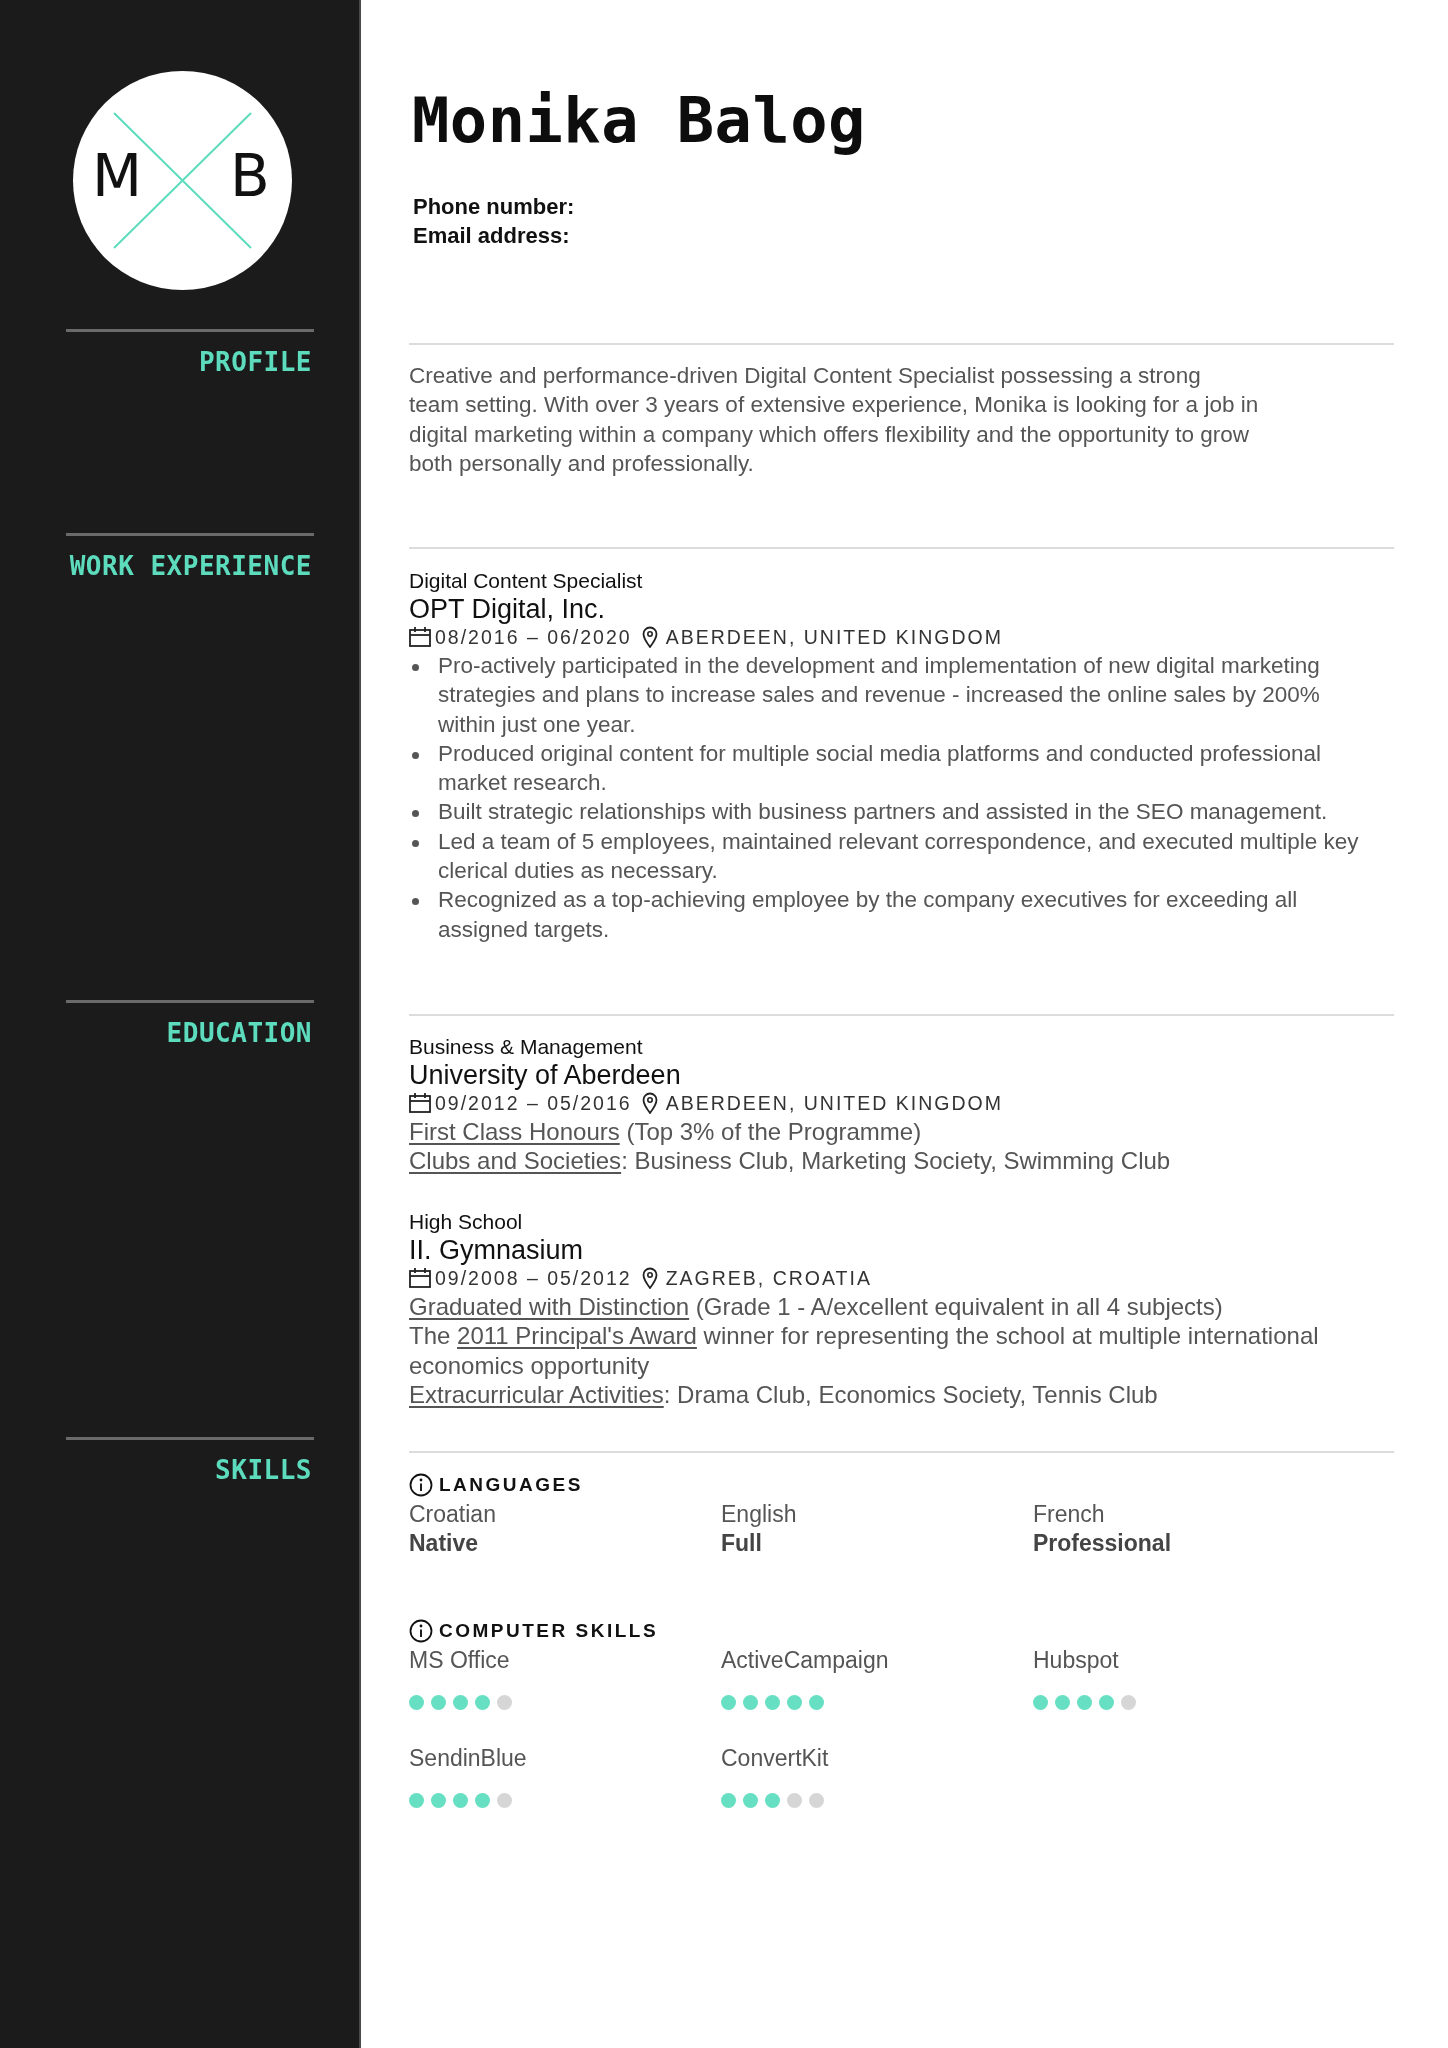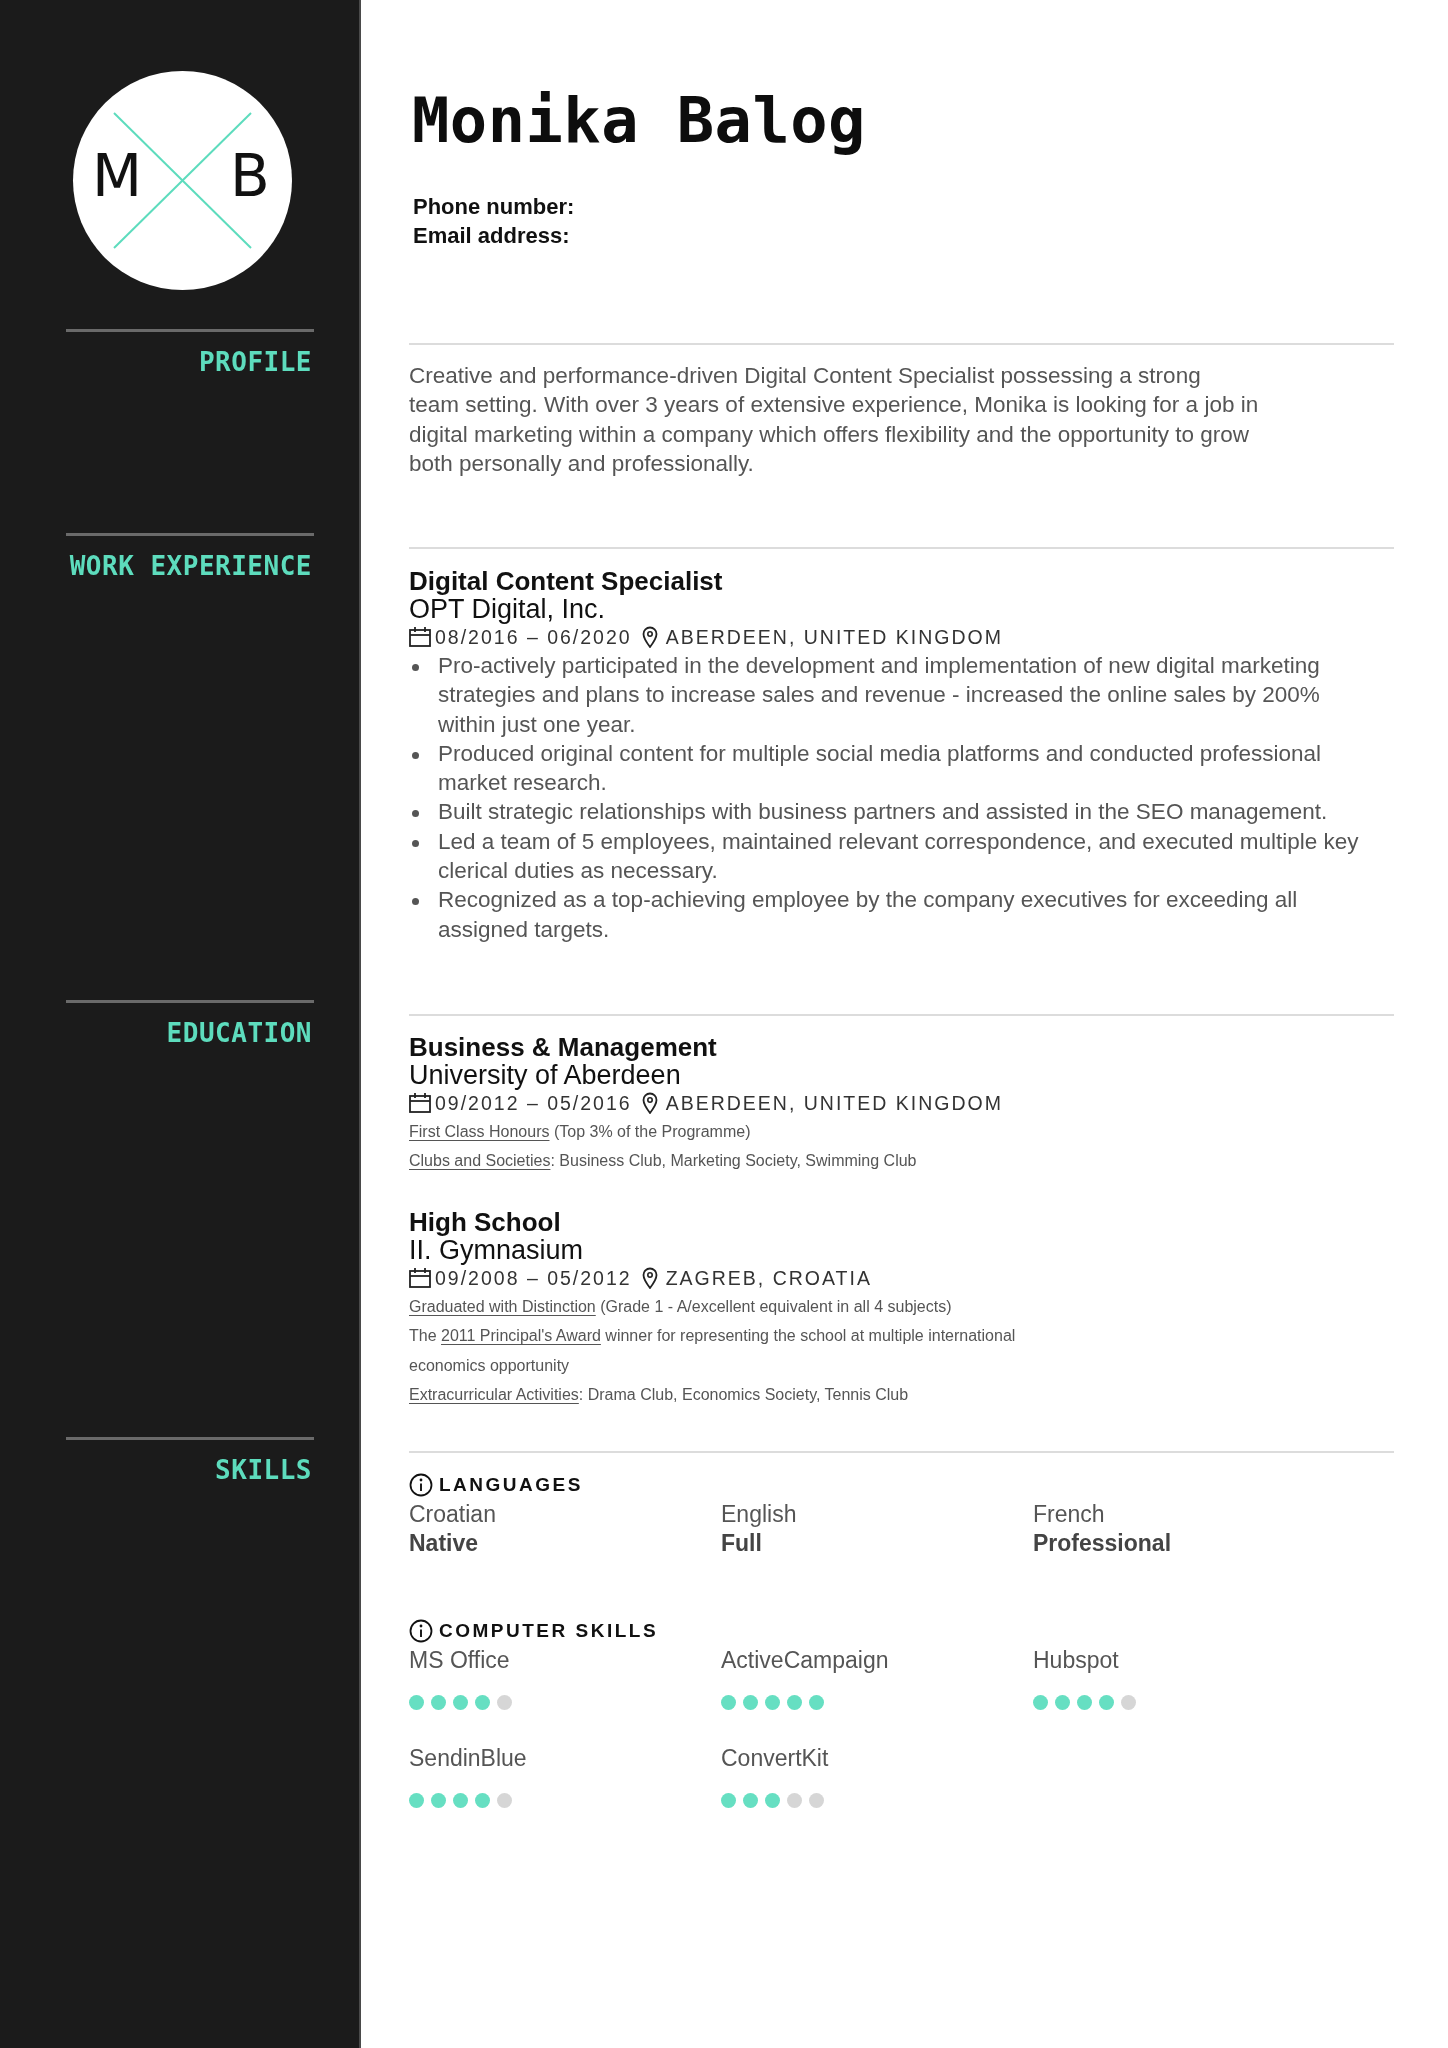--- a/index.html
+++ b/index.html
@@ -38,39 +38,39 @@
   }
   .contact { position: absolute; left: 51px; font-size: 22px; font-weight: bold; color: #111; margin-top: 6px; }
 
   .rule { position: absolute; left: 47px; width: 985px; height: 2px; background: #dcdcdc; }
 
   .para {
     position: absolute; left: 47px; width: 980px; font-size: 22.5px;
     line-height: 29.3px; color: #555;
   }
 
-  .job-title { font-size: 26px; font-weight: bold; color: #111; line-height: 28px; }
+  .job-title { font-size: 21px; font-weight: normal; color: #111; line-height: 28px; }
   .job-org { font-size: 27px; font-weight: normal; color: #111; line-height: 28px; }
   .meta {
     display: flex; align-items: center; font-size: 19.5px; color: #333;
     letter-spacing: 2px; line-height: 28px; height: 28px;
   }
   .meta svg { margin-right: 4px; }
   .meta .pin { margin-left: 10px; margin-right: 8px; }
 
   ul.bullets { list-style: none; }
   ul.bullets li {
     position: relative; padding-left: 29px; font-size: 22.5px; line-height: 29.3px; color: #555;
   }
   ul.bullets li::before {
     content: ""; position: absolute; left: 3px; top: 13px; width: 7px; height: 7px;
     border-radius: 50%; background: #555;
   }
 
-  .edu-line { font-size: 16px; line-height: 29.3px; color: #555; }
+  .edu-line { font-size: 24px; line-height: 29.3px; color: #555; }
   .u { text-decoration: underline; text-underline-offset: 3px; }
 
   .skill-head {
     display: flex; align-items: center; font-size: 19px; font-weight: bold;
     letter-spacing: 2.5px; color: #111; height: 26px;
   }
   .skill-head svg { margin-right: 6px; }
   .grid3 { display: grid; grid-template-columns: 312px 312px 312px; }
   .lang-name { font-size: 23px; color: #555; line-height: 29px; }
   .lang-level { font-size: 23px; font-weight: bold; color: #444; line-height: 29px; }

